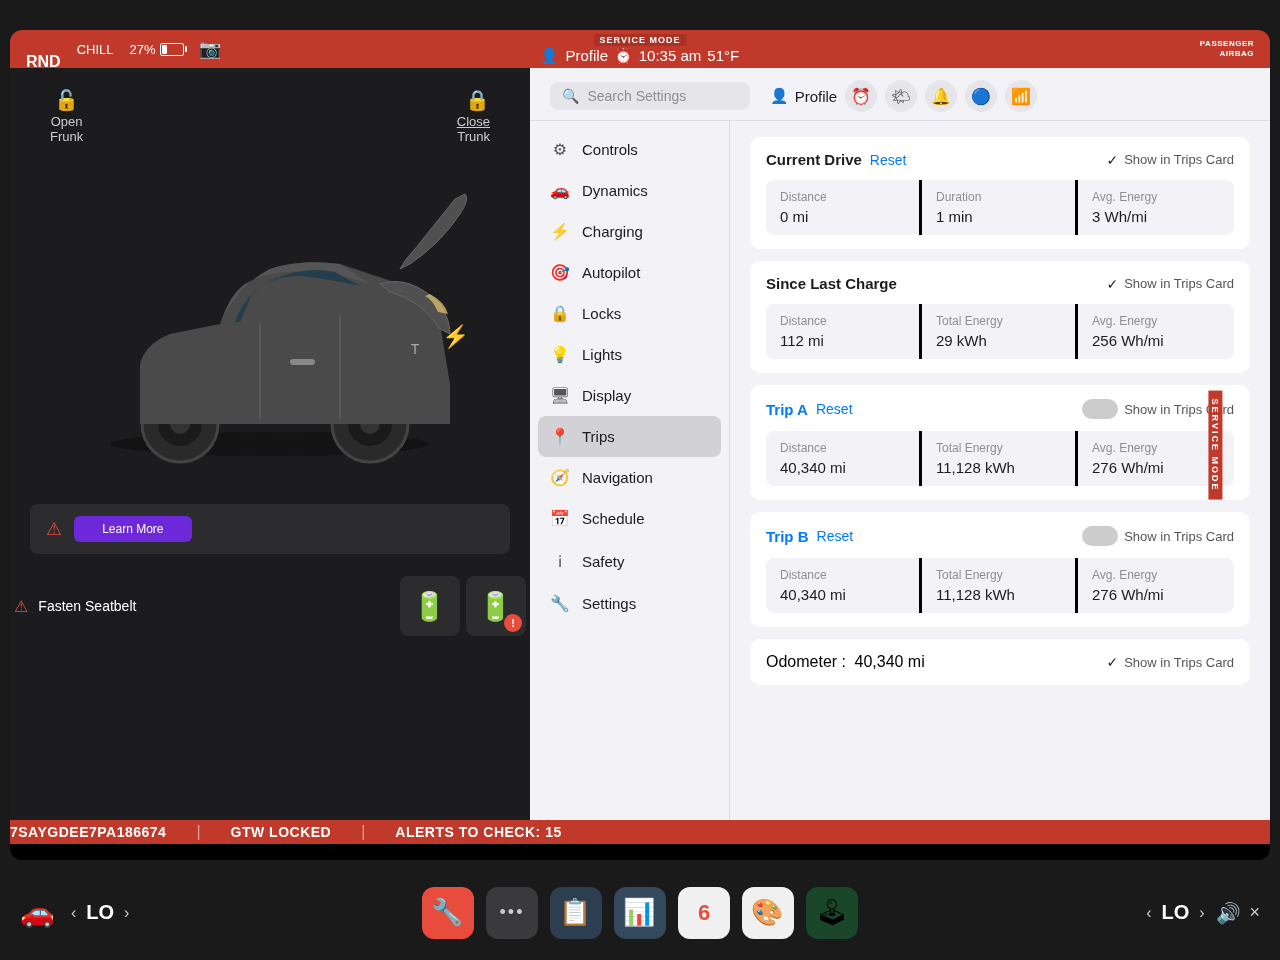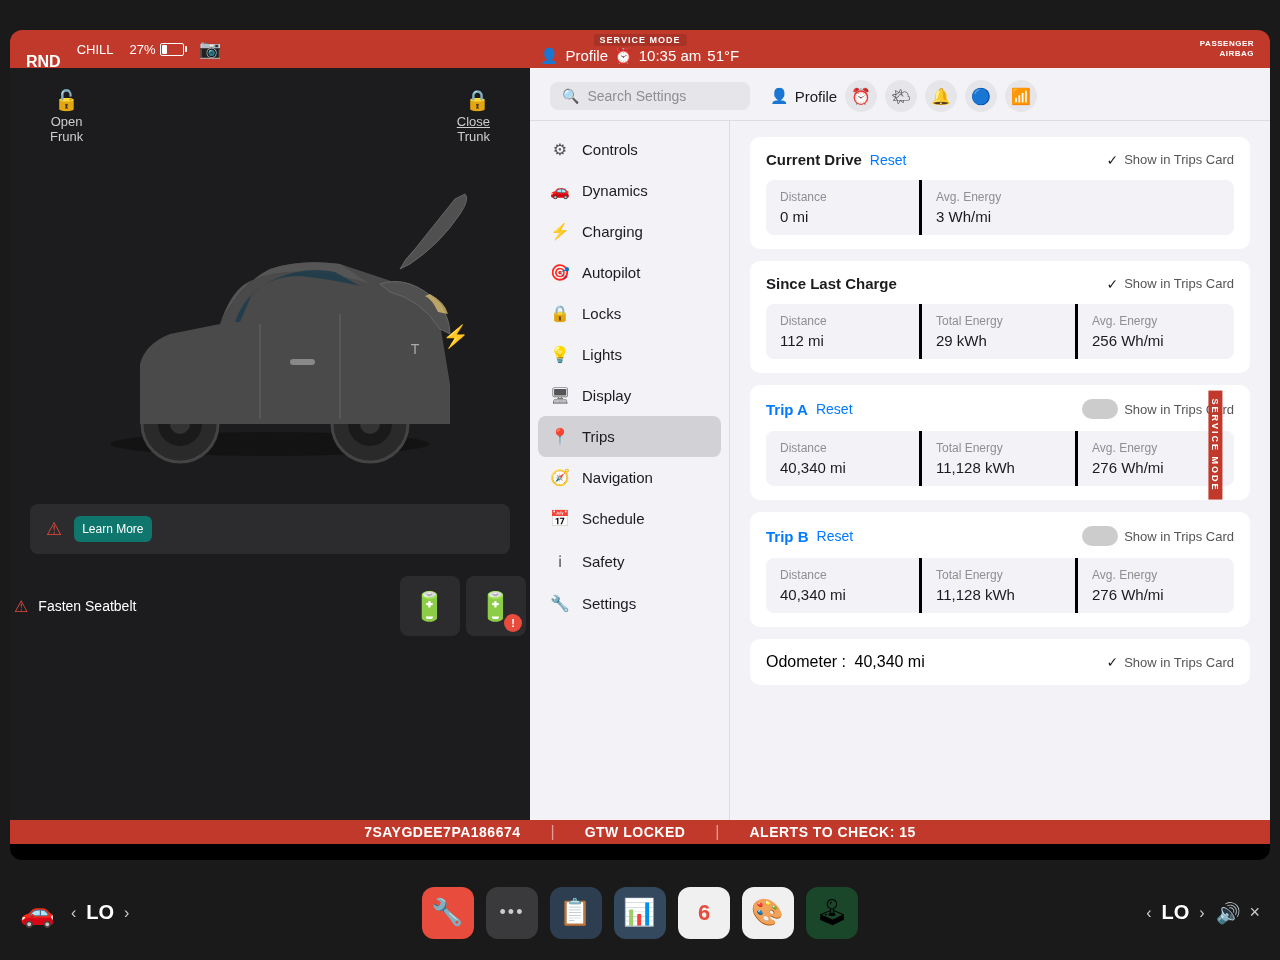--- a/index.html
+++ b/index.html
@@ -187,24 +187,24 @@
       color: white;
       font-size: 13px;
       font-weight: 500;
     }
     .alert-subtitle {
       color: #aaa;
       font-size: 11px;
       margin-top: 2px;
     }
     .learn-more-btn {
-      background: #0f766e;
+      background: #6d28d9;
       color: white;
       border: none;
-      padding: 6px 8px;
+      padding: 6px 28px;
       border-radius: 6px;
       font-size: 12px;
       cursor: pointer;
       white-space: nowrap;
     }
 
     .seatbelt-alert {
       margin-top: 12px;
       display: flex;
       align-items: center;
@@ -416,21 +416,21 @@
       font-size: 13px;
       color: #555;
     }
 
     
     .status-bar {
       height: 24px;
       background: #c0392b;
       display: flex;
       align-items: center;
-      justify-content: center;
+      justify-content: flex-start;
       gap: 30px;
     }
     .status-text {
       color: white;
       font-size: 14px;
       font-weight: 600;
       letter-spacing: 0.5px;
     }
     .status-separator {
       color: rgba(255,255,255,0.5);
@@ -712,20 +712,24 @@
                 <span class="checkmark">✓</span>
                 <span>Show in Trips Card</span>
               </div>
             </div>
             <div class="trip-stats">
               <div class="stat-cell">
                 <div class="stat-label">Distance</div>
                 <div class="stat-value">0 mi</div>
               </div>
               <div class="stat-cell">
+                <div class="stat-label">Duration</div>
+                <div class="stat-value">1 min</div>
+              </div>
+              <div class="stat-cell">
                 <div class="stat-label">Avg. Energy</div>
                 <div class="stat-value">3 Wh/mi</div>
               </div>
             </div>
           </div>
 
           <div class="trip-section">
             <div class="trip-header">
               <span class="trip-title">Since Last Charge</span>
               <div class="show-trips-label">

